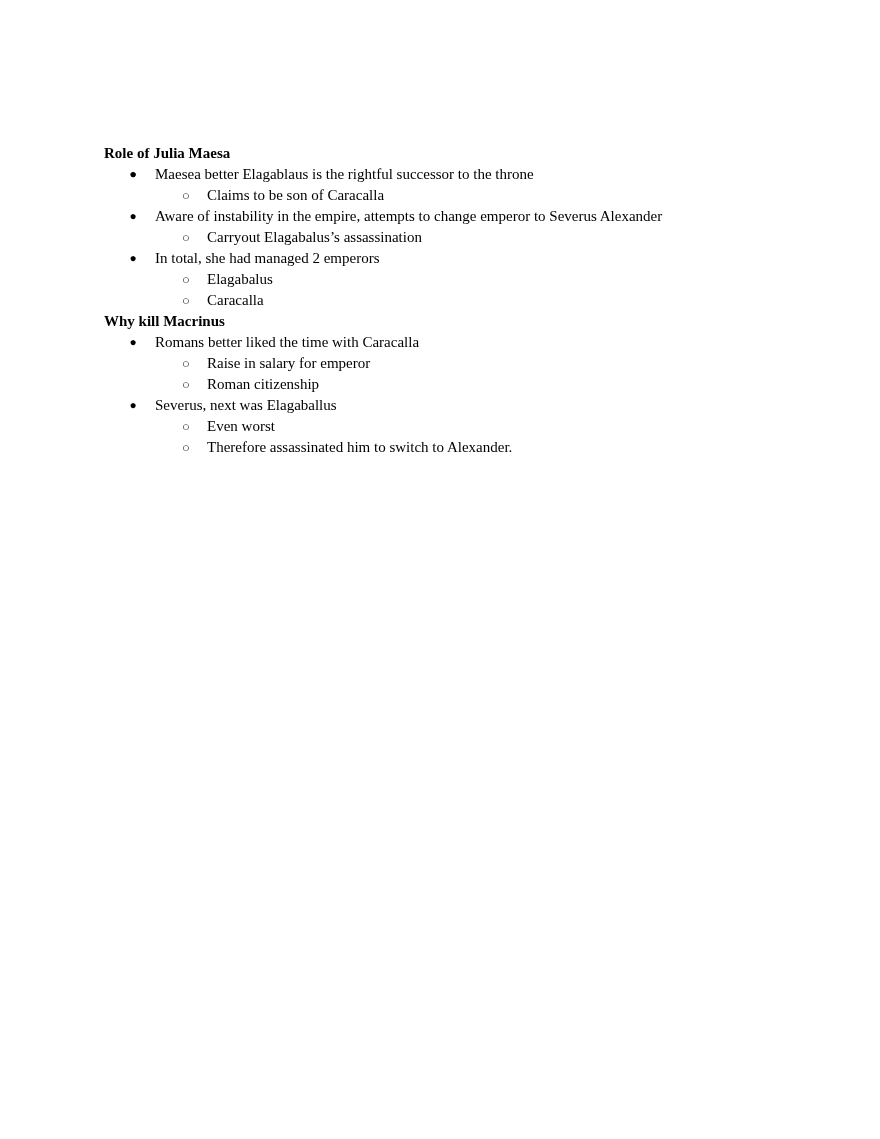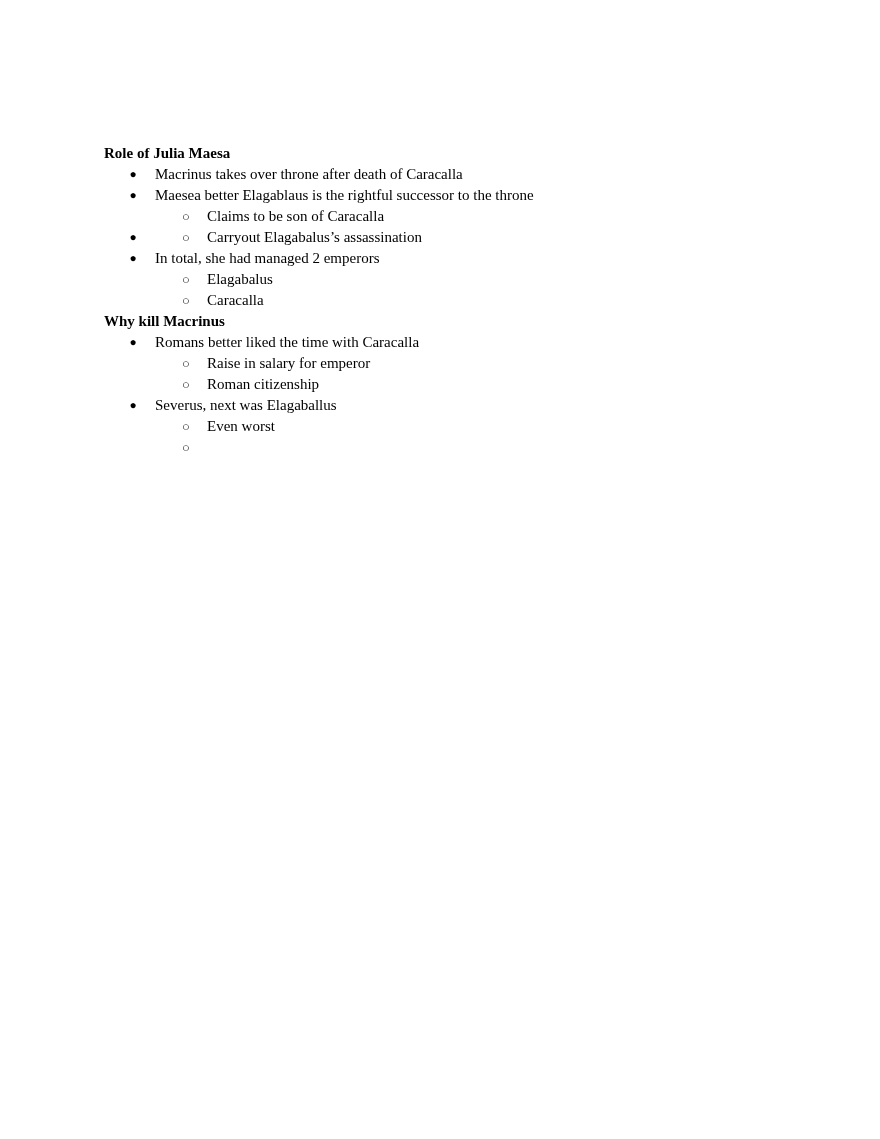--- a/index.html
+++ b/index.html
@@ -56,35 +56,35 @@
 </head>
 <body>
 
 <div class="page">
   <div class="content">
 
     <div class="line heading">Role of Julia Maesa</div>
 
     <div class="line l1">
       <span class="marker disc">●</span>
-      <span>Macrinus takes over throne after death of Caracalla</span>
     </div>
 
     <div class="line l1">
       <span class="marker disc">●</span>
       <span>Maesea better Elagablaus is the rightful successor to the throne</span>
     </div>
 
     <div class="line l2">
       <span class="marker circle">○</span>
       <span>Claims to be son of Caracalla</span>
     </div>
 
     <div class="line l1">
       <span class="marker disc">●</span>
+      <span>Aware of instability in the empire, attempts to change emperor to Severus Alexander</span>
     </div>
 
     <div class="line l2">
       <span class="marker circle">○</span>
       <span>Carryout Elagabalus’s assassination</span>
     </div>
 
     <div class="line l1">
       <span class="marker disc">●</span>
       <span>In total, she had managed 2 emperors</span>
@@ -122,16 +122,17 @@
       <span>Severus, next was Elagaballus</span>
     </div>
 
     <div class="line l2">
       <span class="marker circle">○</span>
       <span>Even worst</span>
     </div>
 
     <div class="line l2">
       <span class="marker circle">○</span>
+      <span>Therefore assassinated him to switch to Alexander.</span>
     </div>
 
   </div>
 </div>
 
 </body></html>

